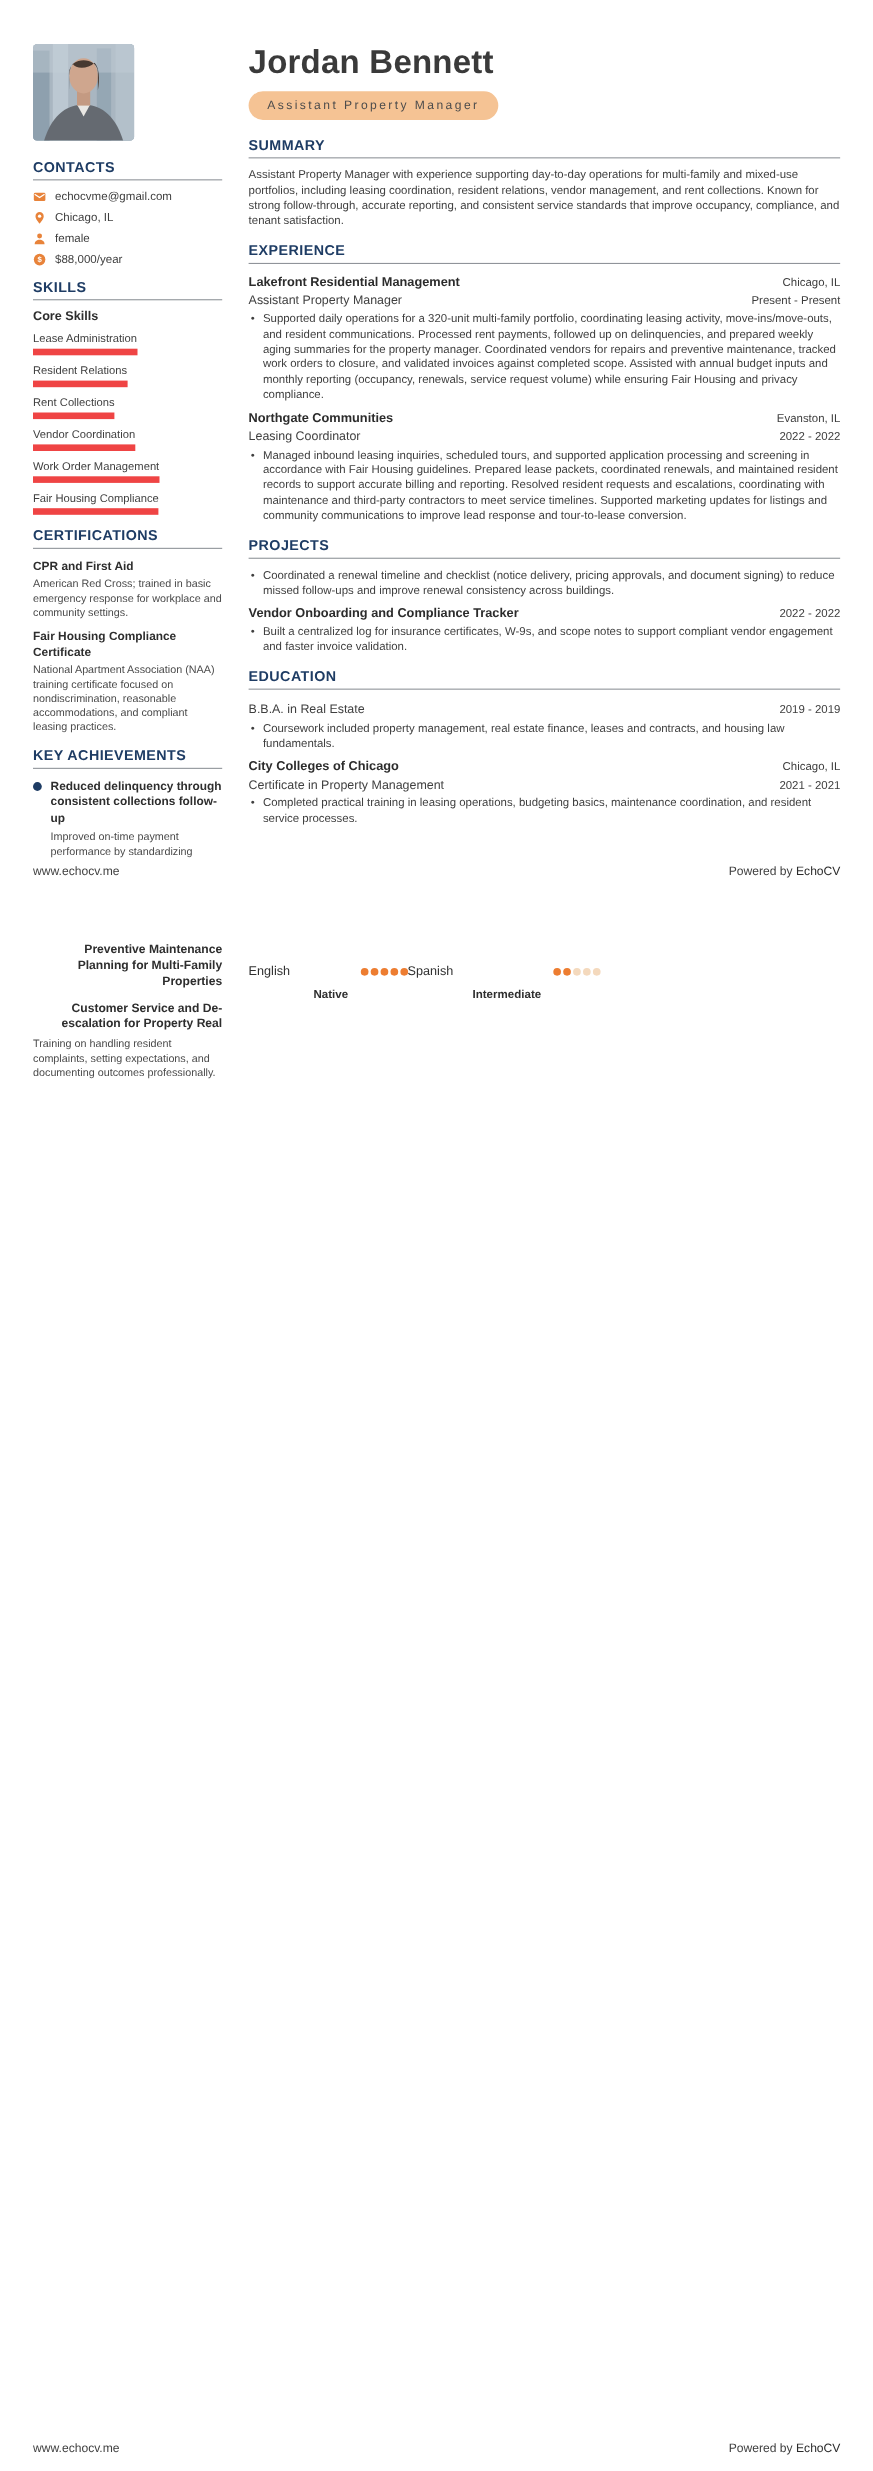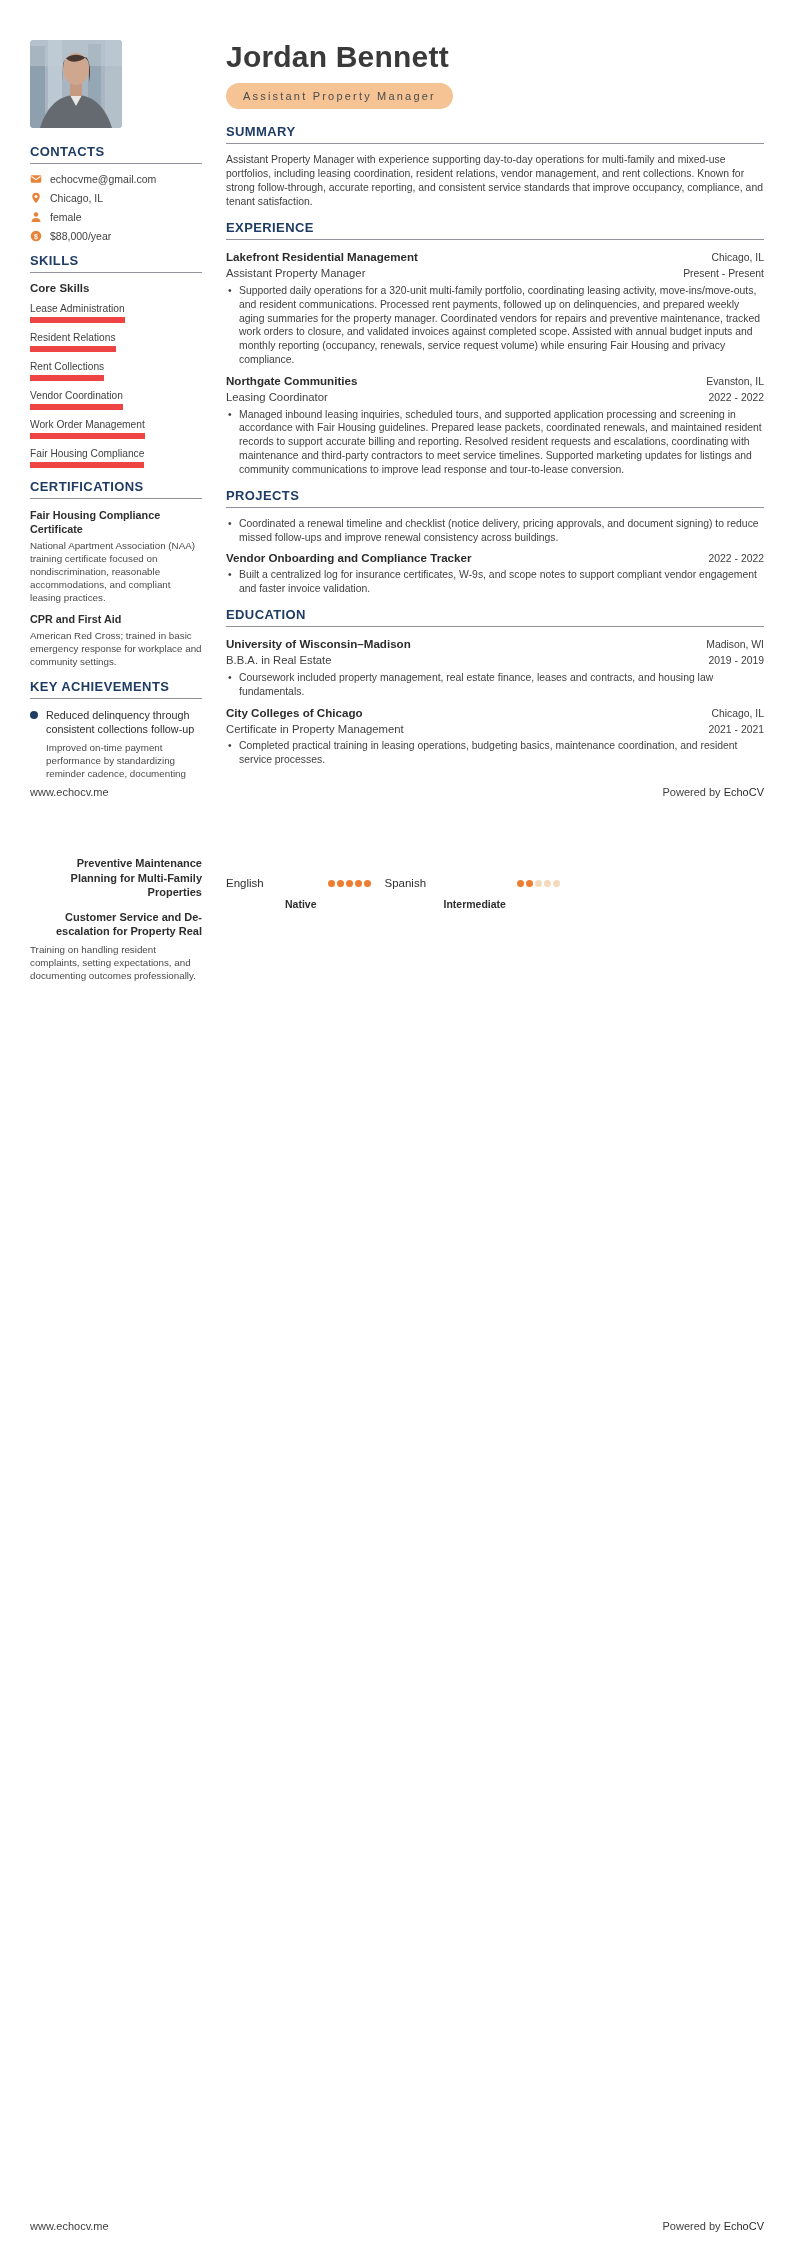--- a/index.html
+++ b/index.html
@@ -41,21 +41,21 @@
 
   
   .cert{margin-bottom:8px;}
   .cert-title{font-size:10.8px;font-weight:700;color:var(--ink);margin-bottom:3px;line-height:1.3;}
   .cert-desc{font-size:9.8px;color:var(--muted);line-height:1.33;}
 
   
   .ach{display:flex;gap:8px;margin-bottom:9px;}
   .ach-dot{width:8px;height:8px;border-radius:50%;background:var(--navy);flex:none;margin-top:3px;}
   .ach-body{flex:1;min-width:0;}
-  .ach-title{font-size:10.8px;font-weight:400;color:var(--ink);line-height:1.32;margin-bottom:4px;}
+  .ach-title{font-size:10.8px;font-weight:700;color:var(--ink);line-height:1.32;margin-bottom:4px;}
   .ach-desc{font-size:9.8px;color:var(--muted);line-height:1.33;}
 
   
   .train{margin-bottom:10px;}
   .train-title{font-size:11px;font-weight:700;color:var(--ink);line-height:1.32;margin-bottom:4px;text-align:right;}
   .train-desc{font-size:9.8px;color:var(--muted);line-height:1.35;}
 
   
   .name{font-size:30px;font-weight:600;color:#3a3a3a;letter-spacing:.2px;margin:0 0 10px;line-height:1.1;}
   .badge{display:inline-block;background:var(--badge);border-radius:999px;padding:7px 17px;font-size:11px;letter-spacing:2.2px;color:#4c4c4c;margin-bottom:15px;}
@@ -65,21 +65,21 @@
   .entry{margin-bottom:6px;}
   .row{display:flex;justify-content:space-between;align-items:baseline;gap:10px;}
   .e-title{font-size:11.6px;font-weight:700;color:#2c2c2c;line-height:1.3;}
   .e-sub{font-size:11.3px;color:#3f3f3f;line-height:1.3;margin-top:2px;}
   .e-meta{font-size:10.4px;color:#3d3d3d;white-space:nowrap;flex:none;}
   ul.bullets{margin:3px 0 2px;padding-left:13px;list-style:none;}
   ul.bullets li{position:relative;font-size:10.4px;line-height:1.33;color:var(--body);}
   ul.bullets li::before{content:"•";position:absolute;left:-11px;top:0;}
 
   
-  .lang-row{display:flex;gap:14px;align-items:center;}
+  .lang-row{display:flex;align-items:center;}
   .lang{display:flex;align-items:center;gap:11px;}
   .lang-name{font-size:11.5px;color:#2f2f2f;min-width:48px;}
   .lang-level{font-size:10.5px;font-weight:700;color:#2f2f2f;margin-top:42px;}
   .dots{display:flex;gap:2px;align-items:center;}
   .dot{width:7px;height:7px;border-radius:50%;background:#f4d9bd;}
   .dot.filled{background:#ed7d31;}
 
   
   .footer{margin-top:auto;display:flex;justify-content:space-between;align-items:center;padding:6px 0 6px;font-size:11px;color:#3f3f3f;}
   .brand{font-weight:400;color:#2b2b2b;}
@@ -159,26 +159,26 @@
             <span class="skill">Rent Collections</span>
             <span class="skill">Vendor Coordination</span>
             <span class="skill">Work Order Management</span>
             <span class="skill">Fair Housing Compliance</span>
           </div>
         </div>
 
         <div class="sec">
           <div class="sec-h">CERTIFICATIONS</div>
           <div class="cert">
+            <div class="cert-title">CPR and First Aid</div>
+            <div class="cert-desc">American Red Cross; trained in basic emergency response for workplace and community settings.</div>
+          </div>
+          <div class="cert">
             <div class="cert-title">Fair Housing Compliance Certificate</div>
             <div class="cert-desc">National Apartment Association (NAA) training certificate focused on nondiscrimination, reasonable accommodations, and compliant leasing practices.</div>
-          </div>
-          <div class="cert">
-            <div class="cert-title">CPR and First Aid</div>
-            <div class="cert-desc">American Red Cross; trained in basic emergency response for workplace and community settings.</div>
           </div>
         </div>
 
         <div class="sec">
           <div class="sec-h">KEY ACHIEVEMENTS</div>
           <div class="ach">
             <span class="ach-dot"></span>
             <div class="ach-body">
               <div class="ach-title">Reduced delinquency through consistent collections follow-up</div>
               <div class="ach-desc">Improved on-time payment performance by standardizing reminder cadence, documenting agreements, and escalating per policy while maintaining resident rapport.</div>
@@ -251,24 +251,20 @@
               <li>Built a centralized log for insurance certificates, W-9s, and scope notes to support compliant vendor engagement and faster invoice validation.</li>
             </ul>
           </div>
         </div>
 
         
         <div class="sec">
           <div class="sec-h">EDUCATION</div>
 
           <div class="entry">
-            <div class="row">
-              <span class="e-title">University of Wisconsin–Madison</span>
-              <span class="e-meta">Madison, WI</span>
-            </div>
             <div class="row">
               <span class="e-sub">B.B.A. in Real Estate</span>
               <span class="e-meta">2019 - 2019</span>
             </div>
             <ul class="bullets">
               <li>Coursework included property management, real estate finance, leases and contracts, and housing law fundamentals.</li>
             </ul>
           </div>
 
           <div class="entry">

